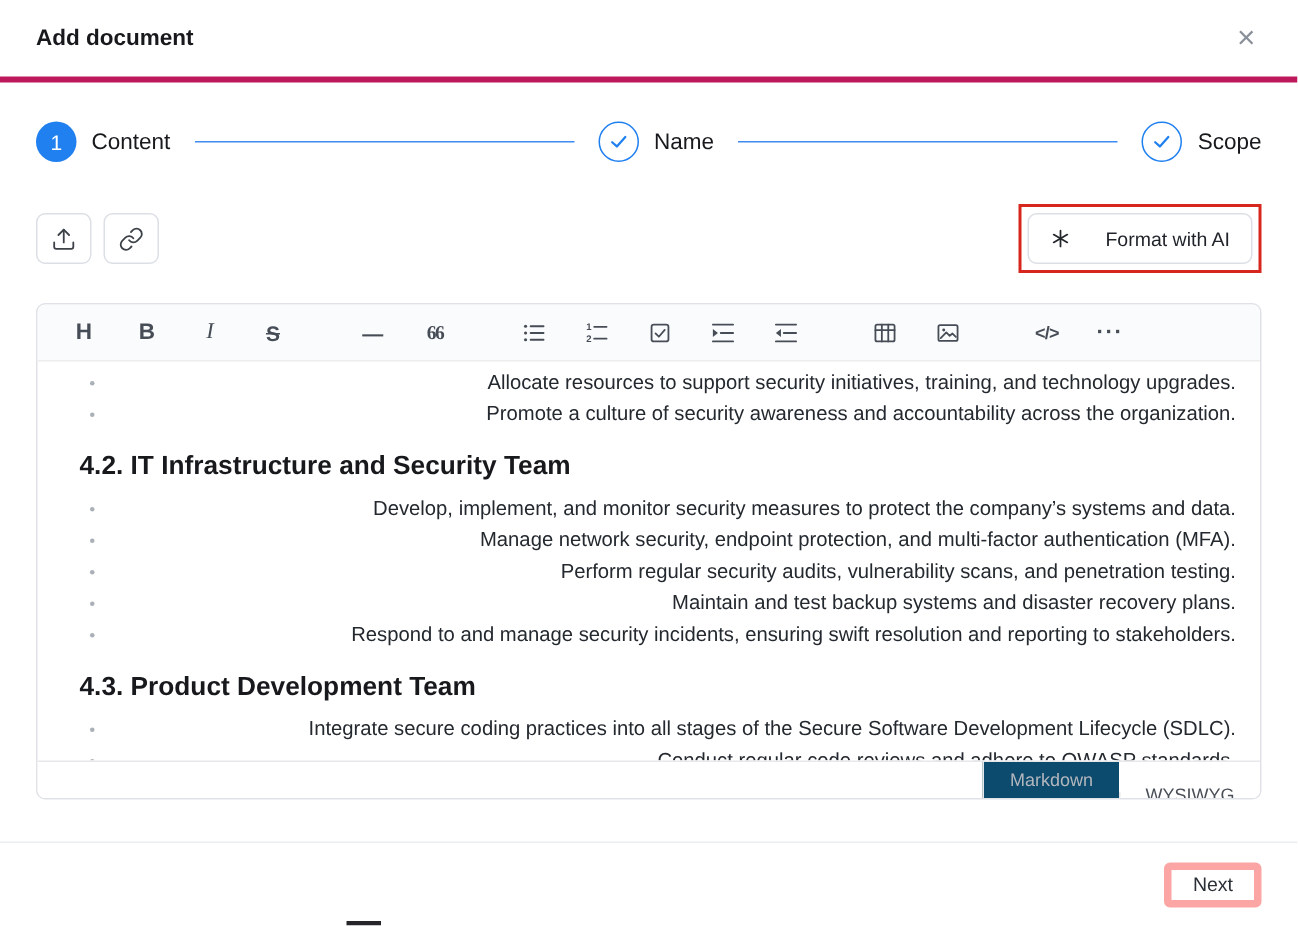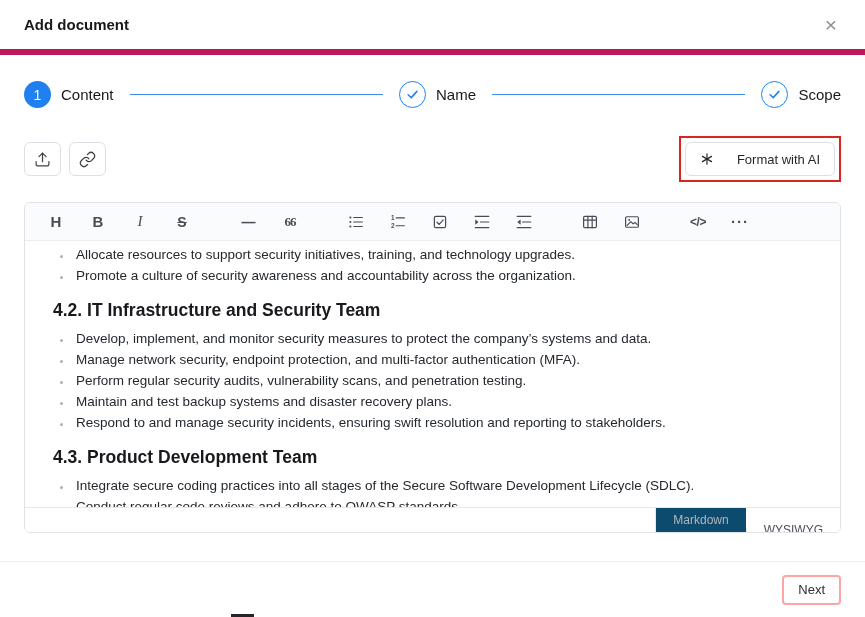--- a/index.html
+++ b/index.html
@@ -4,21 +4,21 @@
 <style>
   * { box-sizing: border-box; }
   html,body { margin:0; padding:0; }
   body {
     width:865px; height:617px; position:relative; overflow:hidden;
     background:#fff; color:#1f2329;
     font-family:"Liberation Sans", sans-serif;
   }
   
   .hdr { height:55px; display:flex; align-items:center; justify-content:space-between;
-         padding:0 24px; border-bottom:6px solid #be185d; }
+         padding:0 24px; border-bottom:4px solid #be185d; }
   .hdr-title { font-size:15px; font-weight:700; color:#17191c; }
   .close-btn { border:none; background:none; color:#8a9099; font-size:21px; line-height:1;
                padding:2px 4px; cursor:pointer; font-family:inherit; }
   
   .stepper { display:flex; align-items:center; padding:0 24px; margin-top:26px; }
   .step { display:flex; align-items:center; gap:10px; flex:none; cursor:pointer; }
   .circle { width:27px; height:27px; border-radius:50%; display:flex; align-items:center;
             justify-content:center; flex:none; }
   .circle.current { background:#2080f0; color:#fff; font-size:14px; }
   .circle.done { border:1.5px solid #2080f0; background:#fff; }
@@ -49,34 +49,34 @@
   .g-hr { font-size:14px; font-weight:700; letter-spacing:-1px; }
   .g-q { font-size:13px; font-weight:700; font-family:Liberation Serif, serif; letter-spacing:-1px; }
   .g-code { font-size:12px; font-weight:700; letter-spacing:-0.5px; }
   .g-more { font-size:15px; font-weight:700; letter-spacing:1px; }
   .icn { stroke:#474d57; fill:none; stroke-width:1.6; stroke-linecap:round; stroke-linejoin:round; }
   .icn .fil { fill:#474d57; stroke:none; }
   .icn text { fill:#474d57; stroke:none; font-family:"Liberation Sans", sans-serif; font-weight:700; }
   .tool-icn { stroke:#3c4148; fill:none; stroke-width:1.7; stroke-linecap:round; stroke-linejoin:round; }
   .ed-body { flex:1; overflow:hidden; padding:3px 16px 0 28px; font-size:13.5px; line-height:21px;
              color:#24292f; cursor:text; }
-  .ed-body ul { margin:0; padding-left:20px; }
+  .ed-body ul { margin:0; padding-left:20px;text-align:right; }
   .ed-body li { padding-left:3px; }
   .ed-body li::marker { color:#aab0b7; font-size:11px; }
   .ed-body h2 { font-size:17.5px; font-weight:700; color:#17191c; margin:12px 0 6px; line-height:24px; }
   .ed-footer { flex:none; height:25px; border-top:1px solid #e8e8eb; background:#fff;
                display:flex; justify-content:flex-end; }
   .mode-tab { font-size:12px; display:flex; align-items:center; padding:0 17px;
               border-left:1px solid #e8e8eb; cursor:pointer; }
   .mode-tab.inactive { color:#b2b6bd; background:#0c4a6e; }
   .mode-tab.active { color:#4a4f57; background:#fff;margin-top:20px; }
   
   .ftr { position:absolute; left:0; right:0; bottom:0; height:56px; border-top:1px solid #ebedf0;
          display:flex; align-items:center; justify-content:flex-end; padding:0 24px; background:#fff; }
-  .next-btn { height:30px; padding:0 14px; border:2px solid #fca5a5; border-radius:4px; background:#fff;
+  .next-btn { height:30px; padding:0 14px; border:5px solid #fca5a5; border-radius:4px; background:#fff;
               font-size:13px; color:#2b2f36; cursor:pointer; font-family:inherit; }
   .artifact { position:absolute; bottom:0; left:231px; width:23px; height:3px; background:#26262a; }
 </style>
 </head>
 <body>
 
 <div class="modal">
 
   <div class="hdr">
     <div class="hdr-title">Add document</div>

